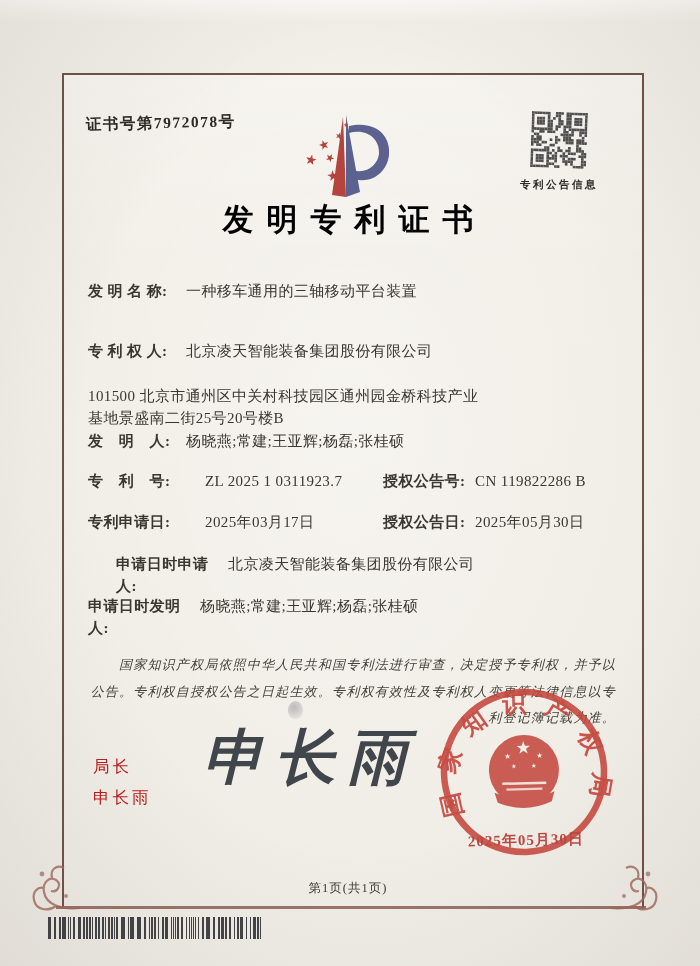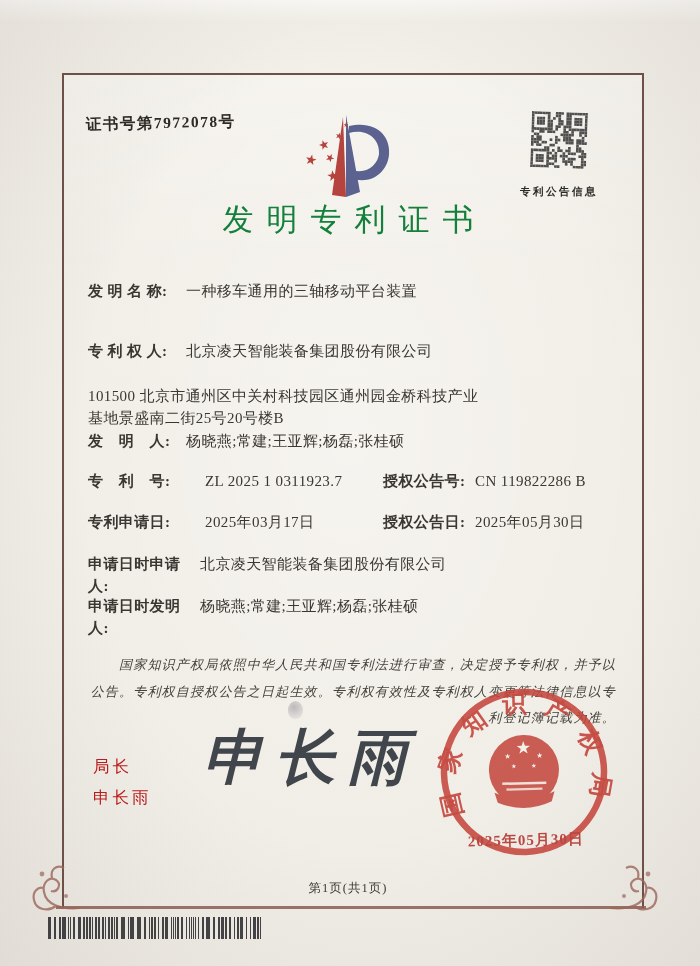--- a/index.html
+++ b/index.html
@@ -14,39 +14,39 @@
   .vignette{position:absolute;inset:0;pointer-events:none;
     background:radial-gradient(ellipse at 52% 48%, rgba(0,0,0,0) 55%, rgba(90,80,70,.10) 100%);}
   
   .frame{position:absolute;left:62px;top:73px;width:578px;height:833px;
     border-top:2.5px solid #6f5048;border-left:2.5px solid #6f5048;border-right:2.5px solid #6f5048;
     background:linear-gradient(180deg, rgba(255,255,255,.25), rgba(255,255,255,0) 200px);}
   .certno{position:absolute;left:86px;top:113px;font-size:15.5px;letter-spacing:1.5px;
     color:#2e2b27;transform:rotate(-1.2deg);font-weight:600;}
   .logo{position:absolute;left:296px;top:112px;}
   .title{position:absolute;left:88px;top:199px;width:520px;text-align:center;
-    font-size:31px;font-weight:400;letter-spacing:13px;text-indent:13px;color:#15803d;margin:0;}
+    font-size:31px;font-weight:700;letter-spacing:13px;text-indent:13px;color:#000000;margin:0;}
   .qrblock{position:absolute;left:520px;top:112px;width:78px;text-align:center;}
   .qr{transform:rotate(2deg);fill:#3a3a3a;opacity:.88;}
-  .qrcap{margin-top:13px;font-size:10.5px;font-weight:700;letter-spacing:2.5px;color:#2b2926;white-space:nowrap;}
+  .qrcap{margin-top:6px;font-size:10.5px;font-weight:700;letter-spacing:2.5px;color:#2b2926;white-space:nowrap;}
   
   .row{position:absolute;left:88px;width:528px;display:flex;font-size:15px;color:#3a3631;line-height:22px;letter-spacing:.4px;}
   .row .lab{flex:none;font-weight:600;}
   .lab-std{width:98px;}
   .lab-wide{width:112px;}
   .val{flex:1;}
   .pair{flex:none;display:flex;}
   .r-name{top:280px;}
   .r-owner{top:340px;}
   .r-addr{top:385px;}
   .r-addr .val{max-width:396px;}
   .r-inv{top:430px;}
   .r-num{top:470px;}
   .r-date{top:511px;}
-  .r-app{top:553px;}
+  .r-app{top:553px;margin-left:28px;}
   .r-inv2{top:595px;}
   .col-l .lab{width:98px;}
   .col-l .val{width:178px;flex:none;margin-left:19px;}
   .col-r .lab{width:92px;}
   .legal{position:absolute;left:84px;top:652px;width:532px;margin:0;
     font-size:13px;line-height:2.05;font-style:italic;color:#45413a;
     text-indent:2em;letter-spacing:1.2px;text-align:right;}
   .emblem-wm{position:absolute;left:288px;top:701px;width:15px;height:18px;border-radius:50% 50% 45% 45%;
     background:radial-gradient(circle at 40% 35%, rgba(120,120,130,.45), rgba(120,120,130,.15) 70%, transparent);}
   .director{position:absolute;left:93px;top:751px;font-size:16.5px;letter-spacing:3px;line-height:31px;color:#b91c1c;}

